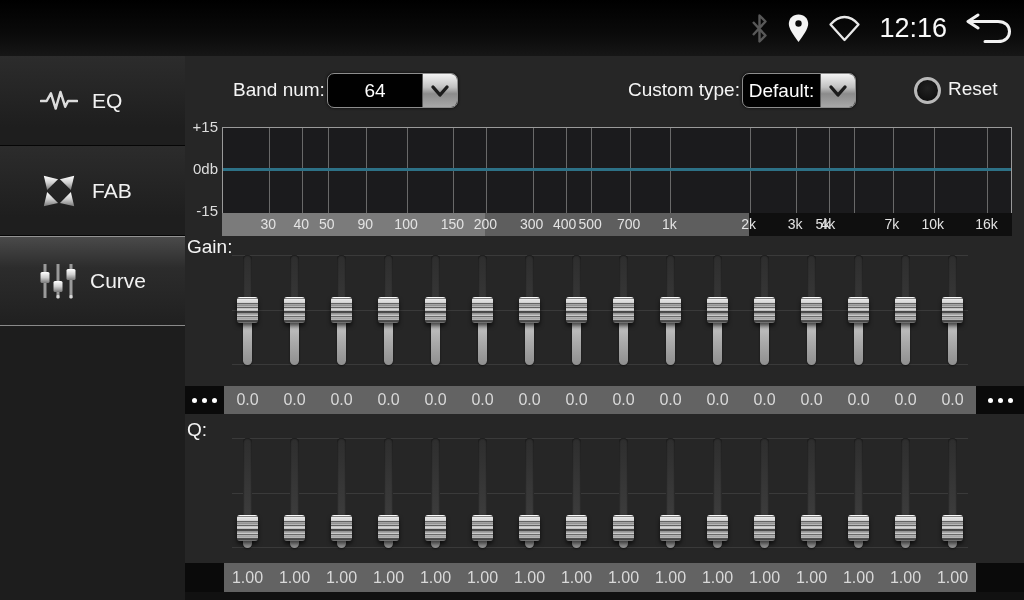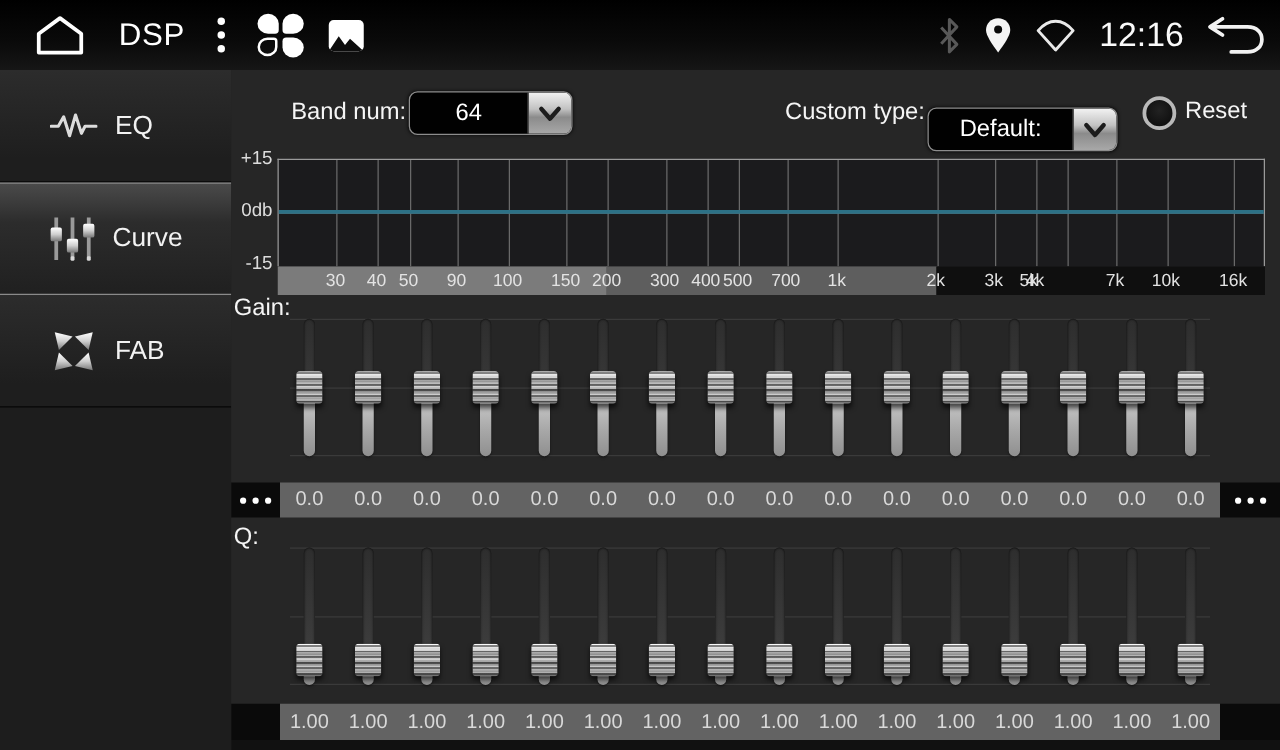--- a/index.html
+++ b/index.html
@@ -86,44 +86,20 @@
   <defs>
     <linearGradient id="silver" x1="0" y1="0" x2="0" y2="1">
       <stop offset="0" stop-color="#ffffff"></stop>
         <stop offset="0.5" stop-color="#cfcfcf"></stop>
         <stop offset="1" stop-color="#787878"></stop>
     </linearGradient>
   </defs>
 </svg>
 
 <div id="topbar">
-  <div class="tb-left">
-    <div id="home-btn">
-      <svg width="44" height="34" viewBox="0 0 44 34">
-        <path d="M5 31 V16 L22 3.5 L39 16 V31 Z" fill="none" stroke="#fff" stroke-width="3" stroke-linejoin="round"></path>
-      </svg>
-    </div>
-    <div class="tb-title">DSP</div>
-    <div id="menu-dots">
-      <span></span>
-        <span></span>
-        <span></span>
-    </div>
-    <div id="clover">
-      <div class="petal tl"></div>
-      <div class="petal tr"></div>
-      <div class="petal bl"></div>
-      <div class="petal br"></div>
-    </div>
-    <div id="photo-btn">
-      <svg width="28" height="14" viewBox="0 0 28 14">
-        <polygon points="0,14 8,2 13,9 17,4 28,14" fill="#0d0d0d"></polygon>
-      </svg>
-    </div>
-  </div>
   <div class="tb-right">
     <svg width="19" height="29" viewBox="0 0 19 29">
       <path d="M3 8 L15.5 21.5 L9.5 27.5 V1.5 L15.5 7.5 L3 21" fill="none" stroke="#585858" stroke-width="2.4" stroke-linejoin="round"></path>
     </svg>
     <svg width="23" height="30" viewBox="0 0 23 30">
       <path d="M11.5 1.5 C5.8 1.5 1.8 5.6 1.8 11 C1.8 15.5 6.6 22.2 11.5 29 C16.4 22.2 21.2 15.5 21.2 11 C21.2 5.6 17.2 1.5 11.5 1.5 Z" fill="#f4f4f4"></path>
       <circle cx="11.5" cy="10.5" r="3.2" fill="#0a0a0a"></circle>
     </svg>
     <svg width="33" height="27" viewBox="0 0 33 27">
       <path d="M2.5 9.5 C7 4.2 12 2 16.5 2 C21 2 26 4.2 30.5 9.5 L16.5 25 Z" fill="none" stroke="#e9e9e9" stroke-width="2.3" stroke-linejoin="round"></path>
@@ -136,59 +112,59 @@
     </div>
   </div>
 </div>
 
 <div id="sidebar">
   <div class="side-item">
     <svg width="38" height="28" viewBox="0 0 40 28">
       <polyline points="1,14 7,14 11.5,6 16.5,22 21.5,4.5 26.5,20 29.5,14 39,14" fill="none" stroke="#dcdcdc" stroke-width="2.6" stroke-linejoin="round" stroke-linecap="round"></polyline>
     </svg>
     <span class="side-label">EQ</span>
+  </div>
+  <div class="side-item">
+    <svg width="38" height="38" viewBox="0 0 40 40">
+      <polygon points="4,4 19,7.5 7.5,19" fill="url(#silver)"></polygon>
+      <polygon points="36,4 21,7.5 32.5,19" fill="url(#silver)"></polygon>
+      <polygon points="4,36 19,32.5 7.5,21" fill="url(#silver)"></polygon>
+      <polygon points="36,36 21,32.5 32.5,21" fill="url(#silver)"></polygon>
+    </svg>
+    <span class="side-label">FAB</span>
   </div>
   <div class="side-item active">
     <svg width="36" height="40" viewBox="0 0 36 40">
       <line x1="5" y1="3" x2="5" y2="37" stroke="#9a9a9a" stroke-width="3"></line>
       <line x1="18" y1="3" x2="18" y2="37" stroke="#9a9a9a" stroke-width="3"></line>
       <line x1="31" y1="3" x2="31" y2="37" stroke="#9a9a9a" stroke-width="3"></line>
       <rect x="0.5" y="11" width="9" height="11" rx="1.5" fill="url(#silver)"></rect>
       <rect x="13.5" y="20" width="9" height="11" rx="1.5" fill="url(#silver)"></rect>
       <rect x="26.5" y="8" width="9" height="11" rx="1.5" fill="url(#silver)"></rect>
       <rect x="16.5" y="34" width="3" height="3.5" rx="1" fill="#d8d8d8"></rect>
       <rect x="29.5" y="34" width="3" height="3.5" rx="1" fill="#d8d8d8"></rect>
     </svg>
     <span class="side-label">Curve</span>
   </div>
-  <div class="side-item">
-    <svg width="38" height="38" viewBox="0 0 40 40">
-      <polygon points="4,4 19,7.5 7.5,19" fill="url(#silver)"></polygon>
-      <polygon points="36,4 21,7.5 32.5,19" fill="url(#silver)"></polygon>
-      <polygon points="4,36 19,32.5 7.5,21" fill="url(#silver)"></polygon>
-      <polygon points="36,36 21,32.5 32.5,21" fill="url(#silver)"></polygon>
-    </svg>
-    <span class="side-label">FAB</span>
-  </div>
 </div>
 
 <div id="main">
 
   <div class="ctl-label" style="left:48px;top:23px;">Band num:</div>
   <div class="select" style="left:142px;top:17px;width:131px;">
     <div class="val">64</div>
     <div class="dd-btn">
       <svg width="20" height="14" viewBox="0 0 20 14">
         <polyline points="3,3 10,11 17,3" fill="none" stroke="#1c1c1c" stroke-width="3.4" stroke-linecap="round" stroke-linejoin="round"></polyline>
       </svg>
     </div>
   </div>
 
   <div class="ctl-label" style="left:443px;top:23px;">Custom type:</div>
-  <div class="select" style="left:557px;top:30px;width:152px;">
+  <div class="select" style="left:557px;top:17px;width:114px;">
     <div class="val">Default:</div>
     <div class="dd-btn">
       <svg width="20" height="14" viewBox="0 0 20 14">
         <polyline points="3,3 10,11 17,3" fill="none" stroke="#1c1c1c" stroke-width="3.4" stroke-linecap="round" stroke-linejoin="round"></polyline>
       </svg>
     </div>
   </div>
 
   <div id="reset-radio" style="left:729px;top:21px;"></div>
   <div class="ctl-label" style="left:763px;top:22px;">Reset</div>

